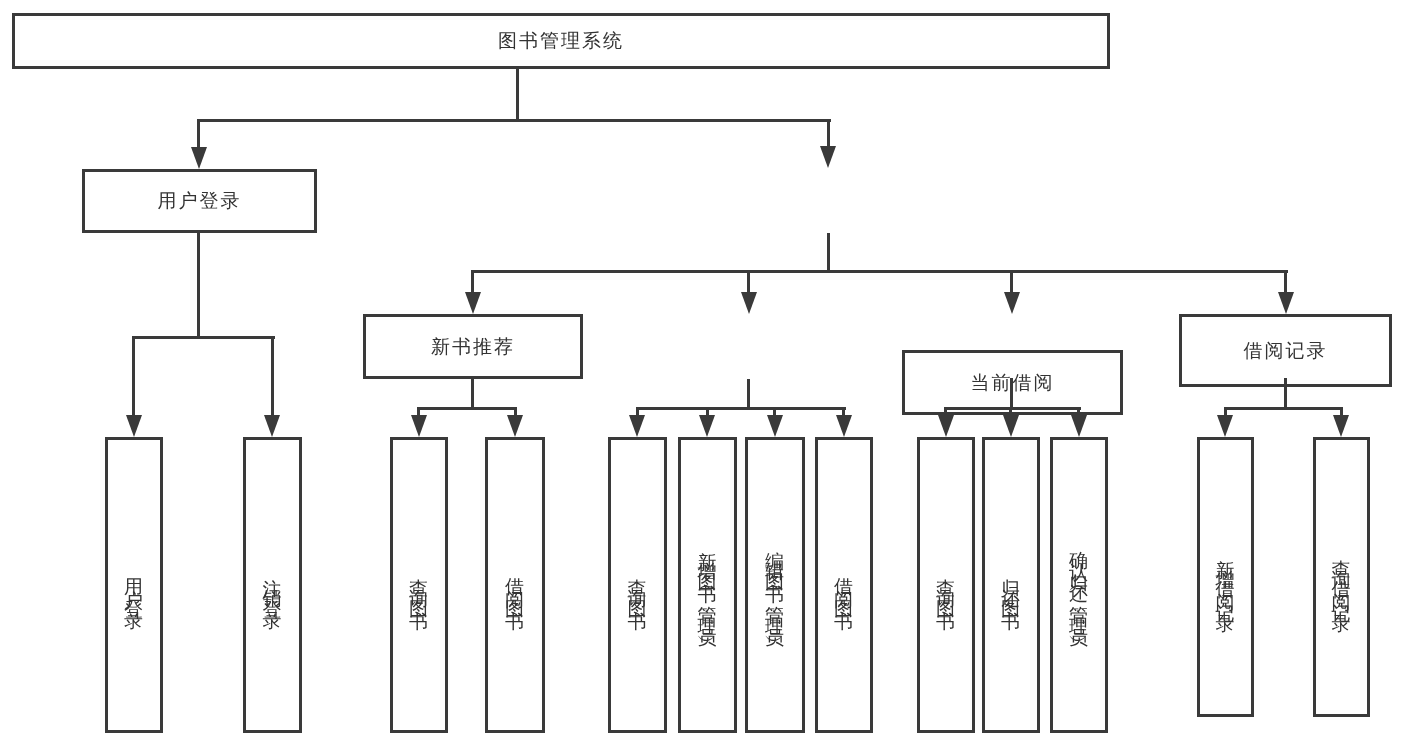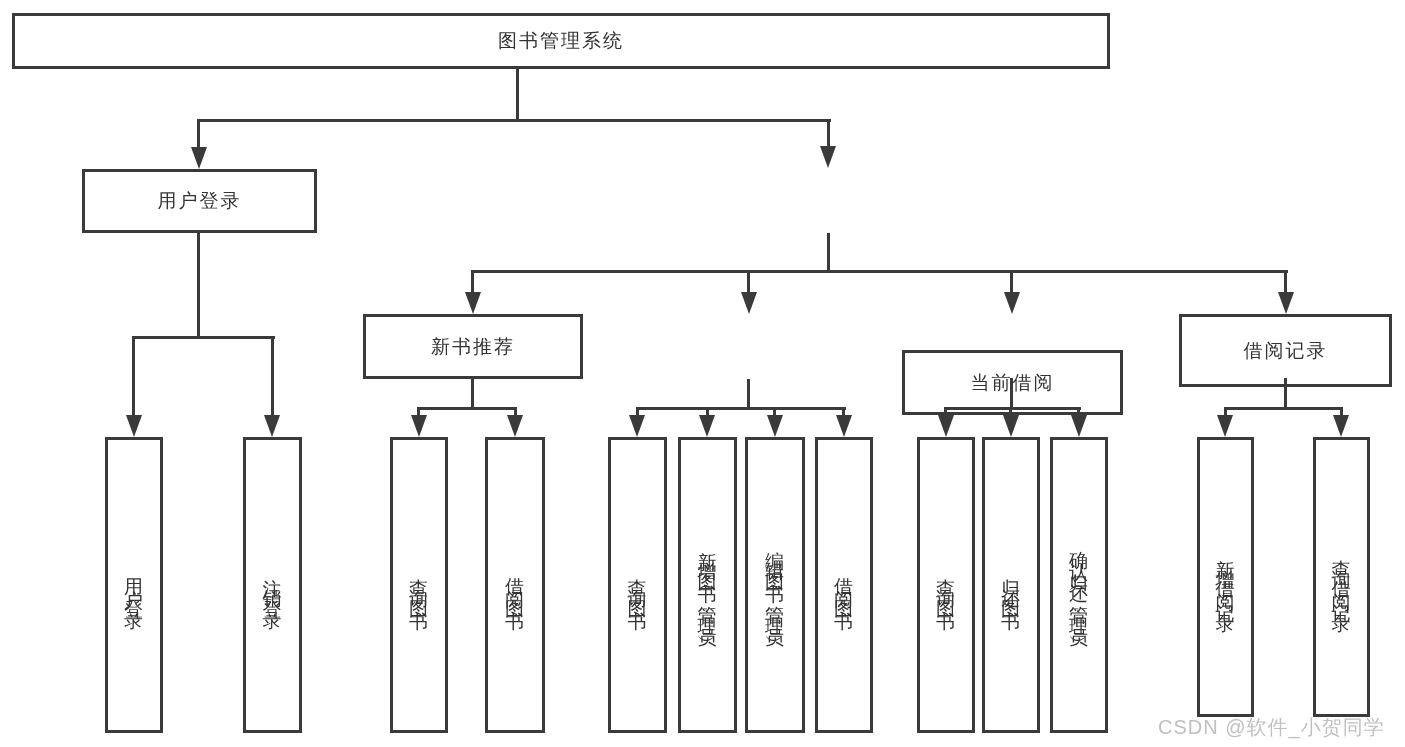--- a/index.html
+++ b/index.html
@@ -185,15 +185,14 @@
   <div class="node node-v b-c3">编辑图书（管理员）</div>
   <div class="node node-v b-c4">借阅图书</div>
 
   <div class="node node-v b-d1">查询图书</div>
   <div class="node node-v b-d2">归还图书</div>
   <div class="node node-v b-d3">确认归还（管理员）</div>
 
   <div class="node node-v b-e1">新增借阅记录</div>
   <div class="node node-v b-e2">查询借阅记录</div>
 
-  <div class="watermark">CSDN @软件_小贺同学</div>
 
 </div>
 
 </body></html>

